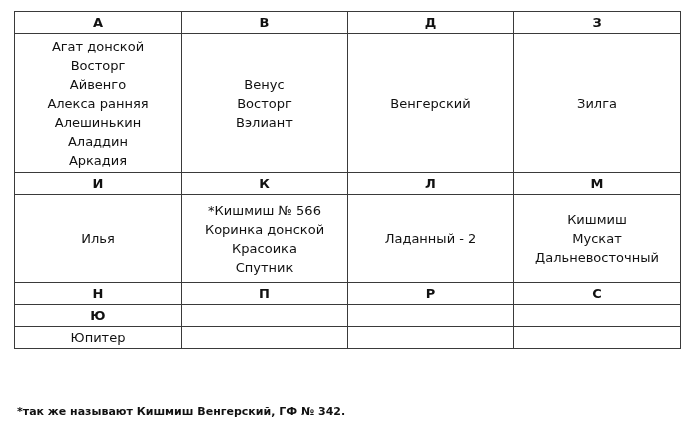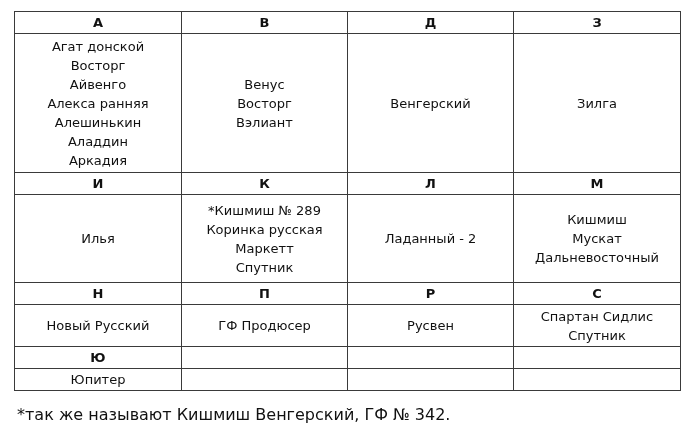--- a/index.html
+++ b/index.html
@@ -12,21 +12,21 @@
   table.grid td {
     border: 1.5px solid #3a3a3a; text-align: center; vertical-align: middle;
     padding: 0; font-size: 13px; line-height: 19px;
   }
   td.hdr { height: 21px; font-weight: bold; font-size: 16px; line-height: 20px; }
   tr.r1 td.cell { height: 138px; }
   tr.r2 td.cell { height: 87px; }
   tr.r3 td.cell { height: 41px; }
   tr.r4 td.cell { height: 21px; line-height: 18px; }
   .line { display: block; }
-  .footnote { position: absolute; left: 17px; top: 405px; font-size: 16px; }
+  .footnote { position: absolute; left: 17px; top: 405px; font-size: 11px; font-weight: bold; }
 </style>
 </head>
 <body>
 
 <table class="grid">
   <colgroup>
       <col style="width:167px">
       <col style="width:166px">
       <col style="width:166px">
       <col style="width:167px">
@@ -64,54 +64,39 @@
       <td class="hdr">И</td>
       <td class="hdr">К</td>
       <td class="hdr">Л</td>
       <td class="hdr">М</td>
     </tr>
     <tr class="r2">
       <td class="cell">
         <span class="line">Илья</span>
       </td>
       <td class="cell">
-        <span class="line">*Кишмиш № 289</span>
-        <span class="line">Коринка русская</span>
-        <span class="line">Маркетт</span>
+        <span class="line">*Кишмиш № 566</span>
+        <span class="line">Коринка донской</span>
+        <span class="line">Красоика</span>
         <span class="line">Спутник</span>
       </td>
       <td class="cell">
         <span class="line">Ладанный - 2</span>
       </td>
       <td class="cell">
         <span class="line">Кишмиш</span>
         <span class="line">Мускат</span>
         <span class="line">Дальневосточный</span>
       </td>
     </tr>
     <tr class="h3">
       <td class="hdr">Н</td>
       <td class="hdr">П</td>
       <td class="hdr">Р</td>
       <td class="hdr">С</td>
-    </tr>
-    <tr class="r3">
-      <td class="cell">
-        <span class="line">Новый Русский</span>
-      </td>
-      <td class="cell">
-        <span class="line">ГФ Продюсер</span>
-      </td>
-      <td class="cell">
-        <span class="line">Русвен</span>
-      </td>
-      <td class="cell">
-        <span class="line">Спартан Сидлис</span>
-        <span class="line">Спутник</span>
-      </td>
     </tr>
     <tr class="h4">
       <td class="hdr">Ю</td>
       <td class="hdr"></td>
       <td class="hdr"></td>
       <td class="hdr"></td>
     </tr>
     <tr class="r4">
       <td class="cell">
         <span class="line">Юпитер</span>

